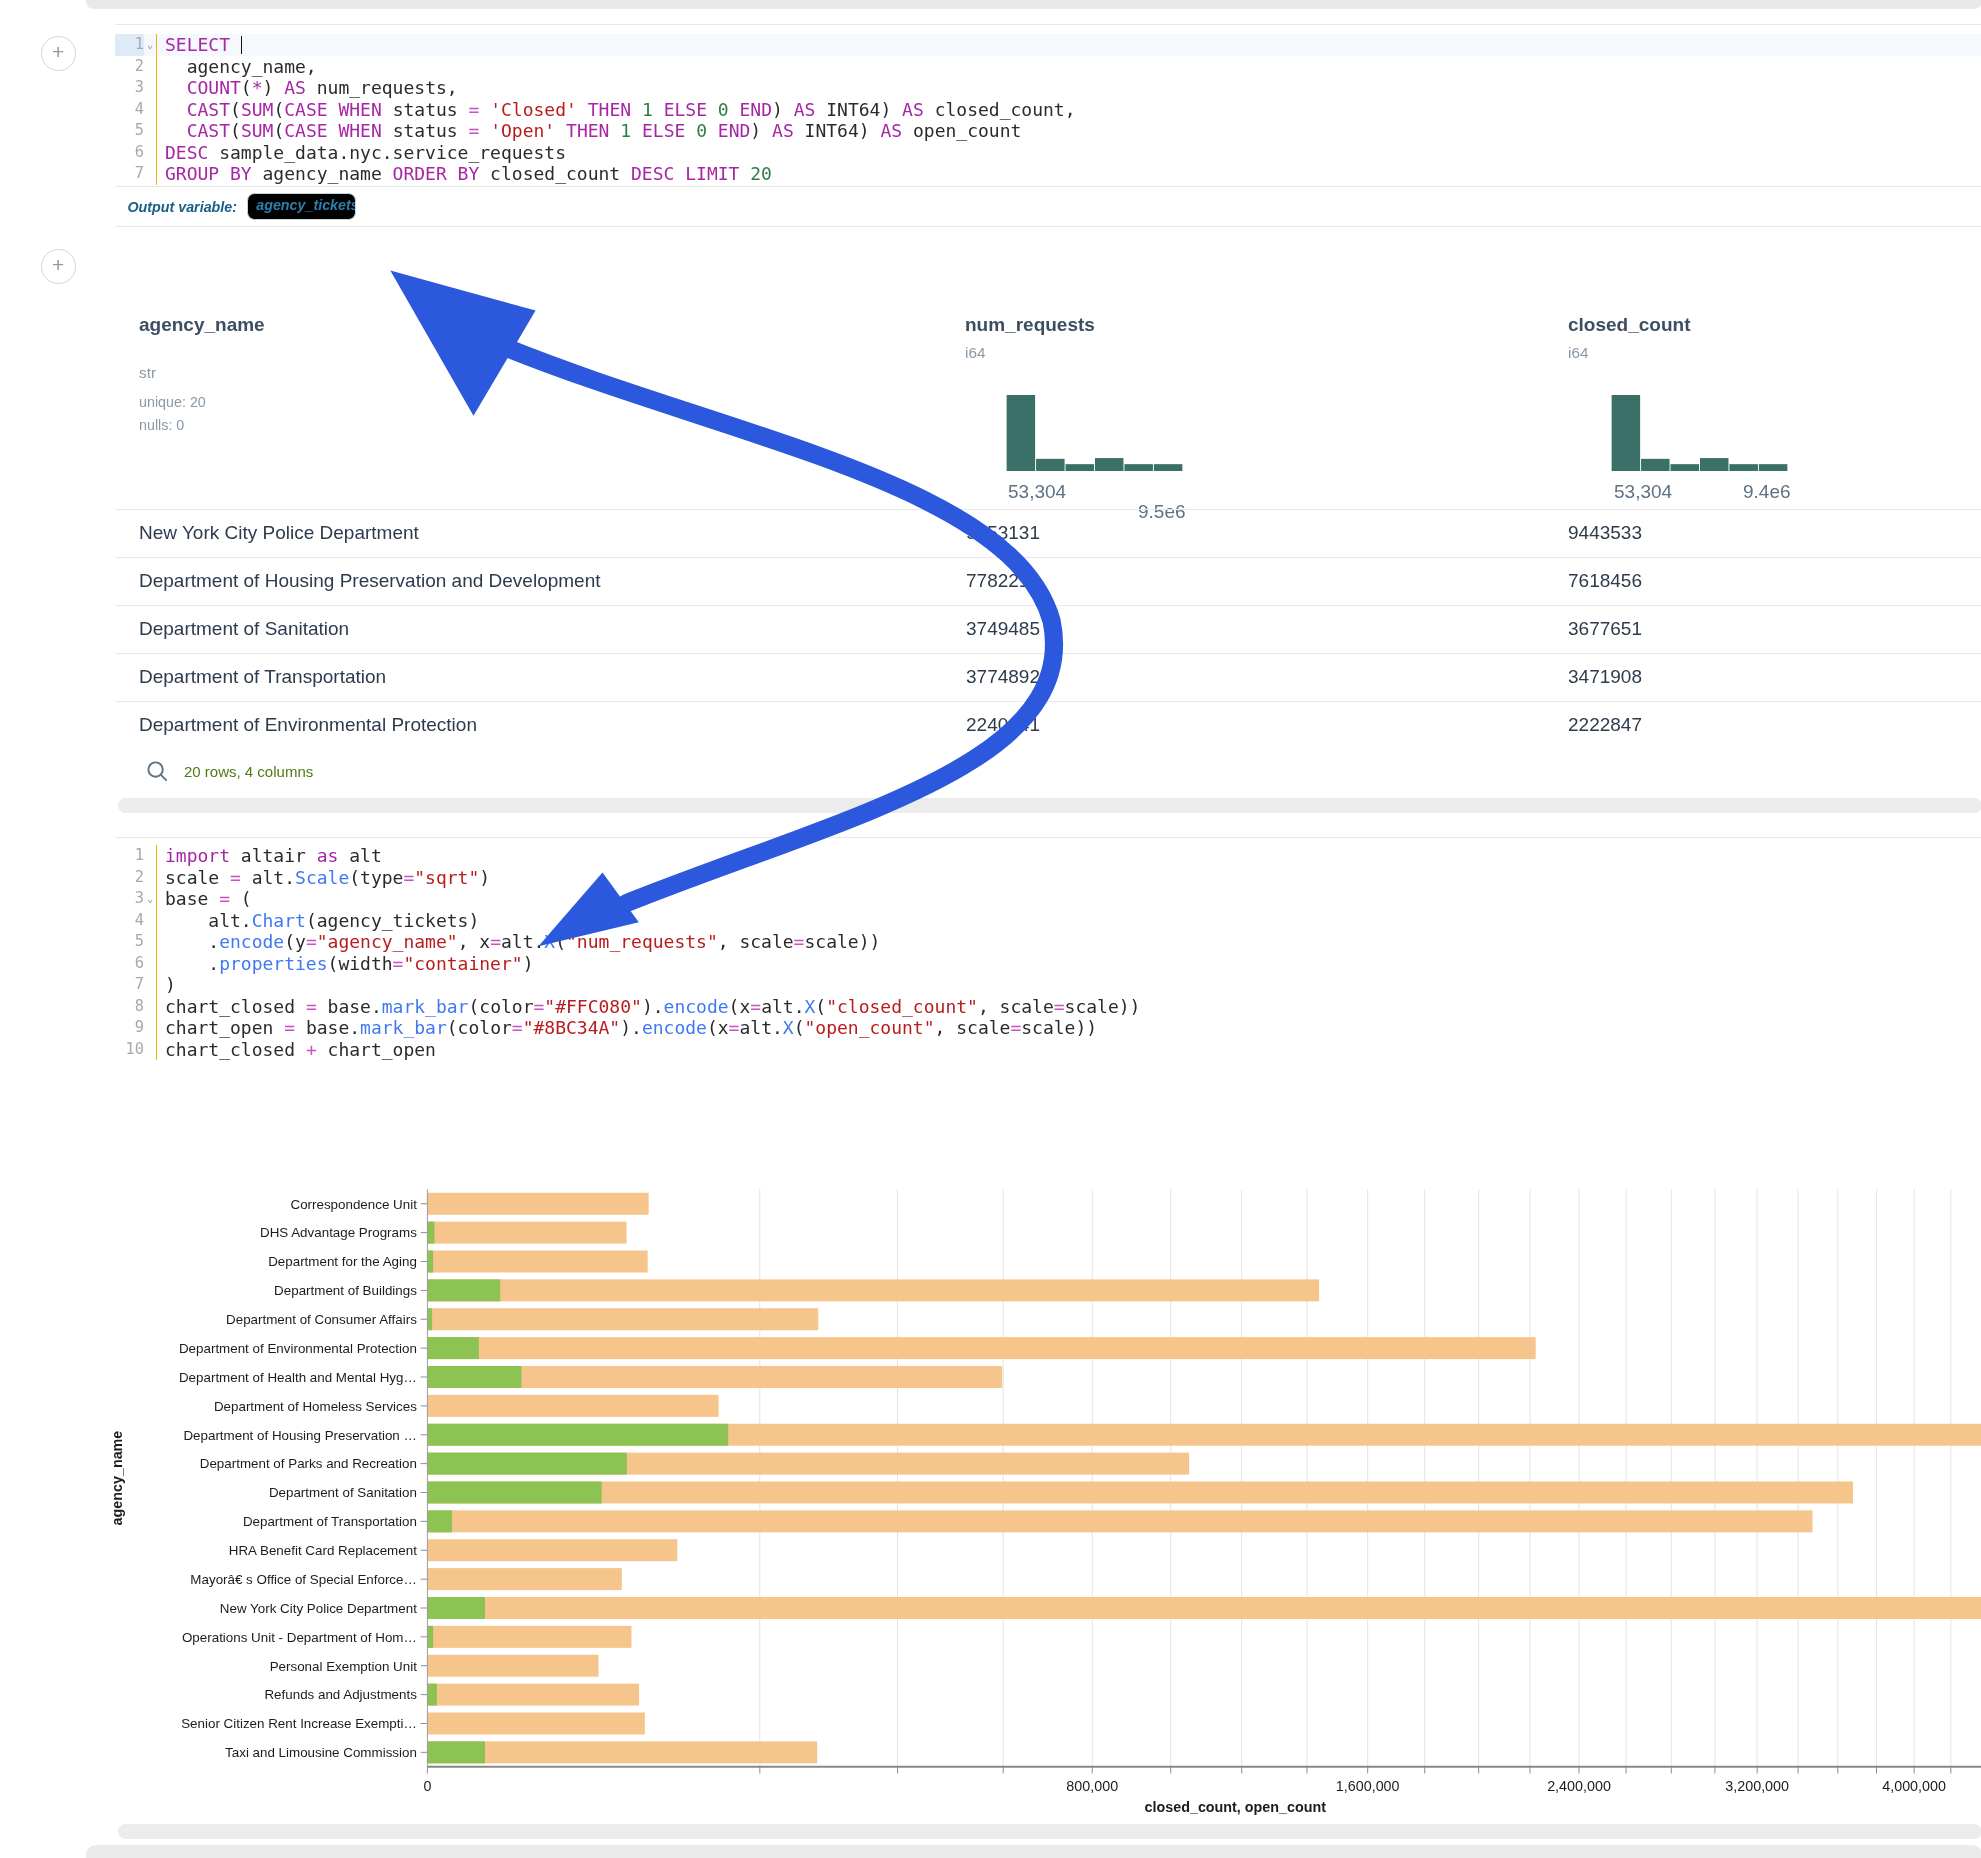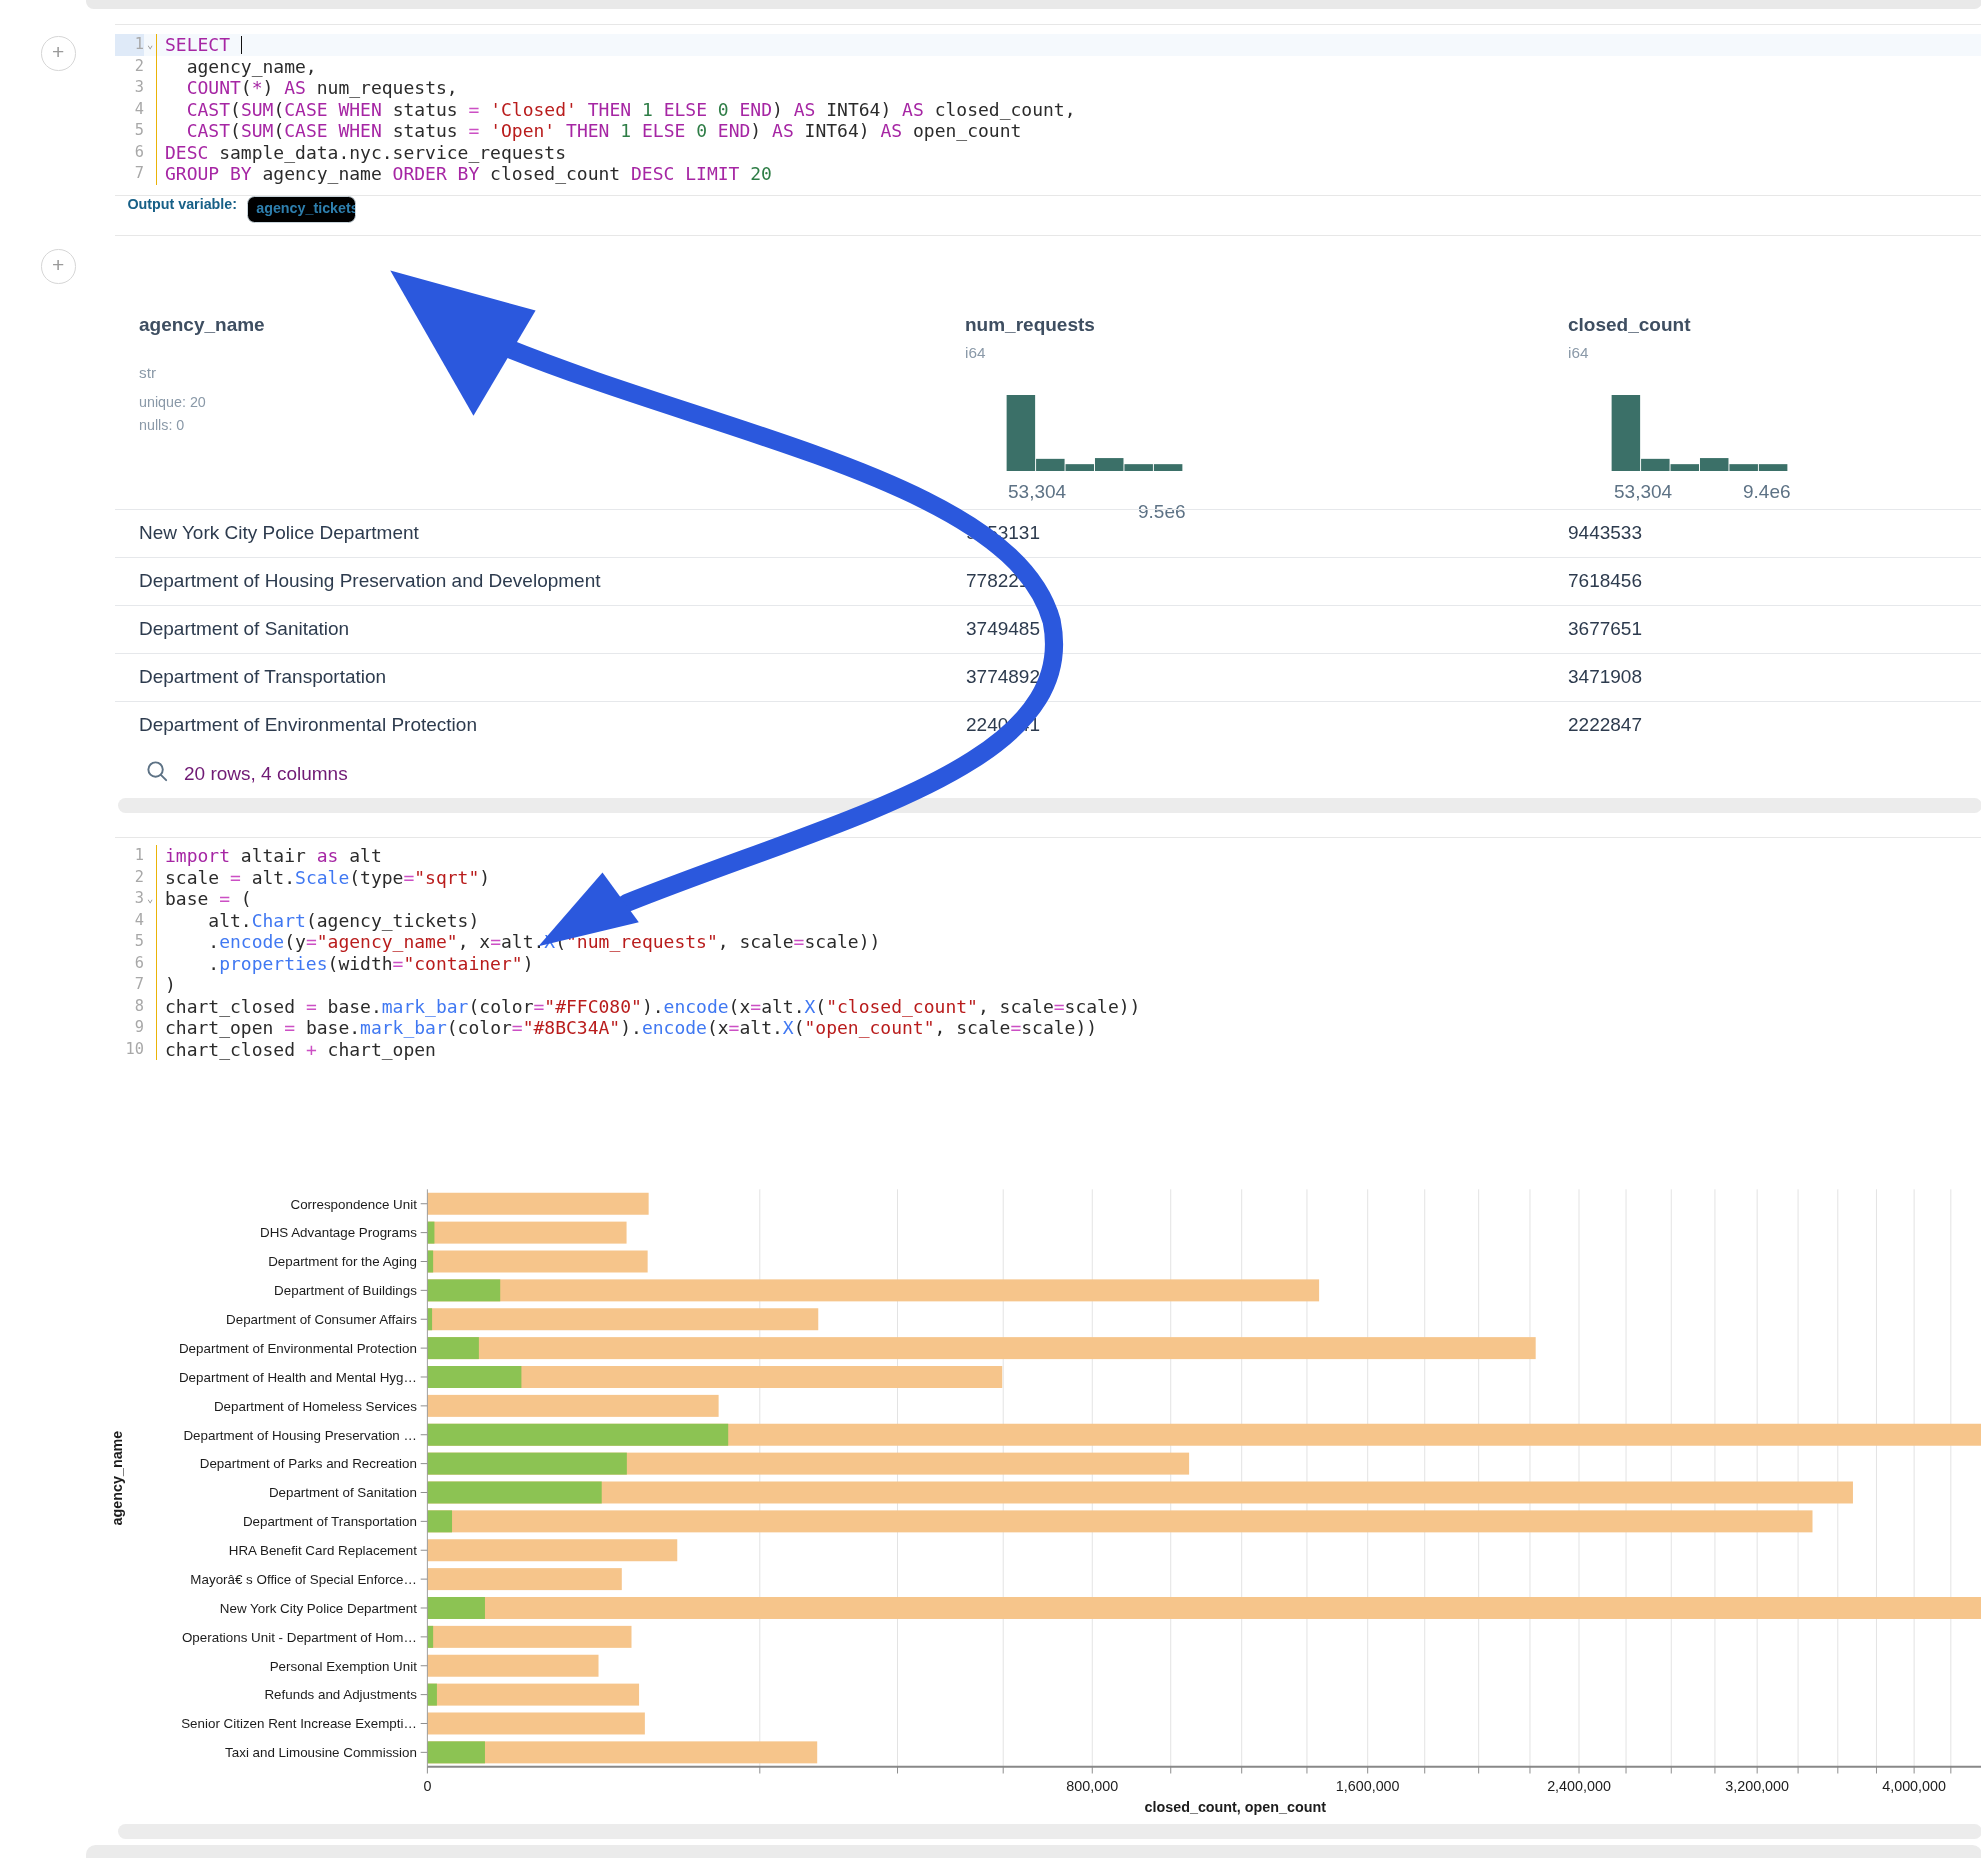--- a/index.html
+++ b/index.html
@@ -19,34 +19,34 @@
   .codeline{display:flex;height:21.5px;line-height:21.5px;white-space:pre;}
   .codeline .num{flex:0 0 29px;width:29px;text-align:right;color:#a8a8a8;font-size:15.3px;}
   .codeline .fold{flex:0 0 12.4px;width:12.4px;text-align:center;color:#8d8d8d;font-size:10.5px;}
   .codeline .src{border-left:1px solid #eab308;padding-left:7.6px;color:#2b2b2b;text-align:right;}
   .codeline.active{background:#f5f9fd;}
   .codeline.active .num{background:#dfeaf8;}
   .tok-k{color:#a626a4;}  .tok-f{color:#4078f2;}  .tok-s{color:#b91c1c;}
   .tok-n{color:#2e7d46;}  .tok-o{color:#cc4fc4;}  .tok-p{color:#2b2b2b;}
   .cursor{display:inline-block;width:1.4px;height:18px;background:#111;vertical-align:-2.9px;}
   
-  .outbar{left:115px;top:195px;width:1867px;height:39px;border-top:1px solid #e7e7e7;border-bottom:1px solid #e7e7e7;
-          display:flex;}
+  .outbar{left:115px;top:186px;width:1867px;height:39px;border-top:1px solid #e7e7e7;border-bottom:1px solid #e7e7e7;
+          display:flex;align-items:center;font-style:italic;}
   .outlabel{margin-left:12.4px;font-size:14.3px;font-weight:bold;color:#176087;}
   .outpill{margin-left:9.6px;width:99px;height:25px;border:1px solid #c9d5dc;border-radius:7.6px;
            font-size:14.3px;font-weight:bold;color:#2e7fae;line-height:23px;padding:0 0 0 8.6px;
            overflow:hidden;white-space:nowrap;background:#000000;}
   
   .th-name{font-size:19px;font-weight:bold;color:#3e4e61;}
   .th-type{font-size:15.3px;color:#8a99a8;}
   .th-stat{font-size:14.3px;color:#8a99a8;}
   .hist-label{font-size:19px;color:#5d7285;}
   .trow{position:relative;height:47px;border-top:1px solid #e6e8eb;}
   .trow span{position:absolute;top:0;line-height:46px;font-size:19px;color:#2d3b4e;white-space:nowrap;}
-  .tfoot{font-size:19px;color:#701a75;}
+  .tfoot{font-size:15px;color:#4d7c0f;}
   svg text{font-family:"Liberation Sans","DejaVu Sans",sans-serif;}
 </style>
 </head>
 <body>
 
 <div class="page">
 
   <div class="abs top-strip"></div>
 
   <div class="abs plus-btn" style="left:41px;top:36px;"><span>+</span></div>

